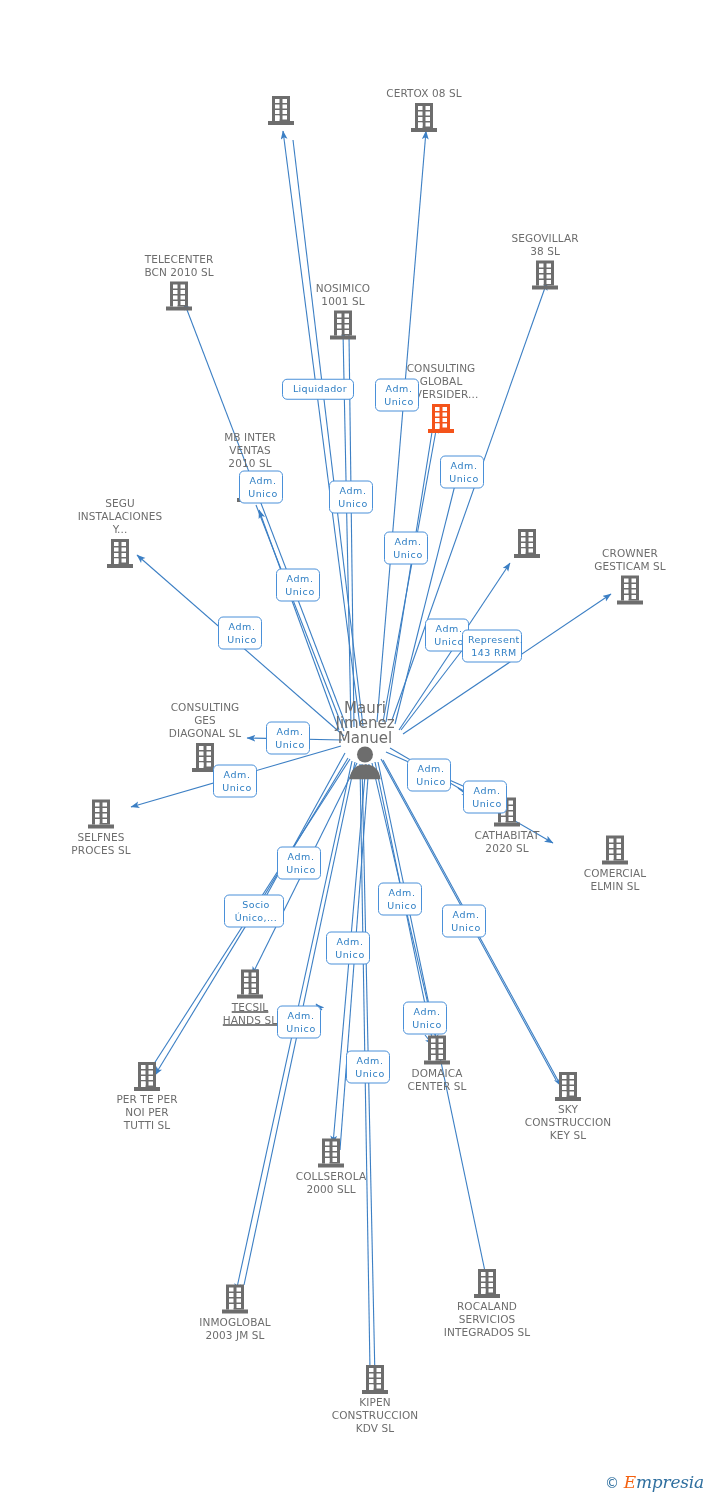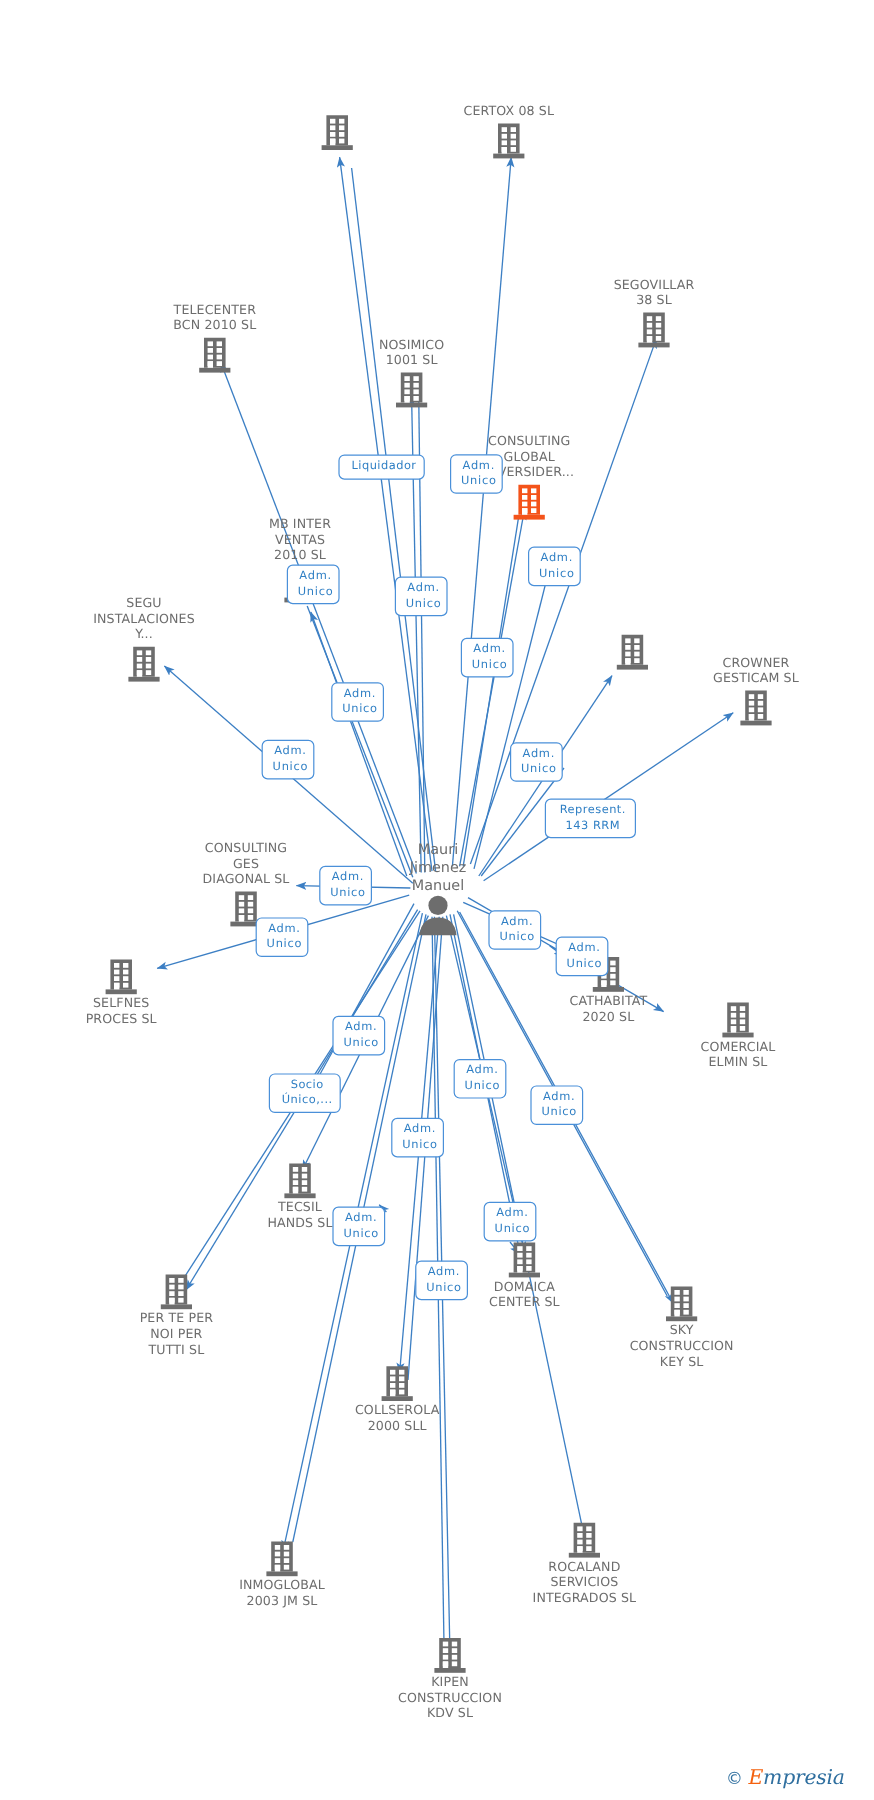--- a/index.html
+++ b/index.html
@@ -54,21 +54,21 @@
   
   .person-node {
     position: absolute;
     transform: translate(-50%, -50%);
     width: 150px;
     text-align: center;
     z-index: 6;
   }
   .person-node .caption {
     display: block;
-    font-size: 12px;
+    font-size: 15px;
     line-height: 15px;
     color: #6d6d6d;
     white-space: pre-line;
   }
 
   
   .rel {
     position: absolute;
     transform: translate(-50%, -50%);
     background: #ffffff;
@@ -408,21 +408,21 @@
             <rect x="15.5" y="10.5" width="4.5" height="4" fill="#ffffff"></rect>
             <rect x="8" y="16" width="4.5" height="4" fill="#ffffff"></rect>
             <rect x="15.5" y="16" width="4.5" height="4" fill="#ffffff"></rect>
             <rect x="8" y="21.5" width="4.5" height="4" fill="#ffffff"></rect>
             <rect x="15.5" y="21.5" width="4.5" height="4" fill="#ffffff"></rect>
             <rect x="8" y="21.5" width="4.5" height="5.5" fill="#ffffff"></rect>
           </svg></span>
         <span class="caption">COMERCIAL
 ELMIN SL</span>
       </div>
-      <div class="node cap-below" style="left: 250px; top: 997px;">
+      <div class="node cap-below" style="left: 250px; top: 997px; text-decoration: underline;">
         <span class="icon-wrap"><svg width="28" height="32" viewBox="0 0 28 32">
             <path d="M5 2 H23 V27 H5 Z" fill="#6d6d6d"></path>
             <rect x="1" y="27" width="26" height="4" fill="#6d6d6d"></rect>
             <rect x="8" y="5" width="4.5" height="4" fill="#ffffff"></rect>
             <rect x="15.5" y="5" width="4.5" height="4" fill="#ffffff"></rect>
             <rect x="8" y="10.5" width="4.5" height="4" fill="#ffffff"></rect>
             <rect x="15.5" y="10.5" width="4.5" height="4" fill="#ffffff"></rect>
             <rect x="8" y="16" width="4.5" height="4" fill="#ffffff"></rect>
             <rect x="15.5" y="16" width="4.5" height="4" fill="#ffffff"></rect>
             <rect x="8" y="21.5" width="4.5" height="4" fill="#ffffff"></rect>
@@ -568,21 +568,21 @@
       <div class="rel" style="left: 462px; top: 472px; width: 44px;">Adm.
 Unico</div>
       <div class="rel" style="left: 406px; top: 548px; width: 44px;">Adm.
 Unico</div>
       <div class="rel" style="left: 298px; top: 585px; width: 44px;">Adm.
 Unico</div>
       <div class="rel" style="left: 240px; top: 633px; width: 44px;">Adm.
 Unico</div>
       <div class="rel" style="left: 447px; top: 635px; width: 44px;">Adm.
 Unico</div>
-      <div class="rel wide" style="left: 492px; top: 682px; width: 76px;">Represent.
+      <div class="rel wide" style="left: 492px; top: 646px; width: 60px;">Represent.
 143 RRM</div>
       <div class="rel" style="left: 288px; top: 738px; width: 44px;">Adm.
 Unico</div>
       <div class="rel" style="left: 235px; top: 781px; width: 44px;">Adm.
 Unico</div>
       <div class="rel" style="left: 429px; top: 775px; width: 44px;">Adm.
 Unico</div>
       <div class="rel" style="left: 485px; top: 797px; width: 44px;">Adm.
 Unico</div>
       <div class="rel" style="left: 299px; top: 863px; width: 44px;">Adm.

